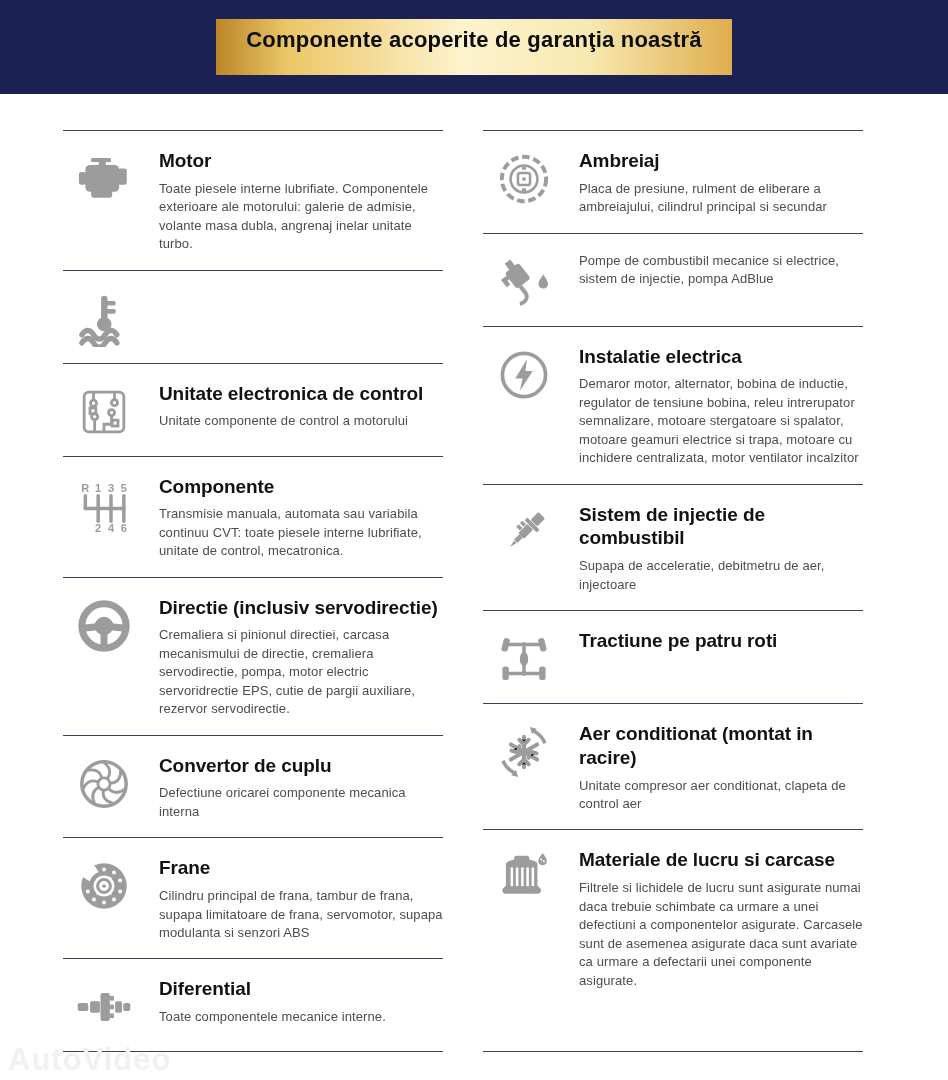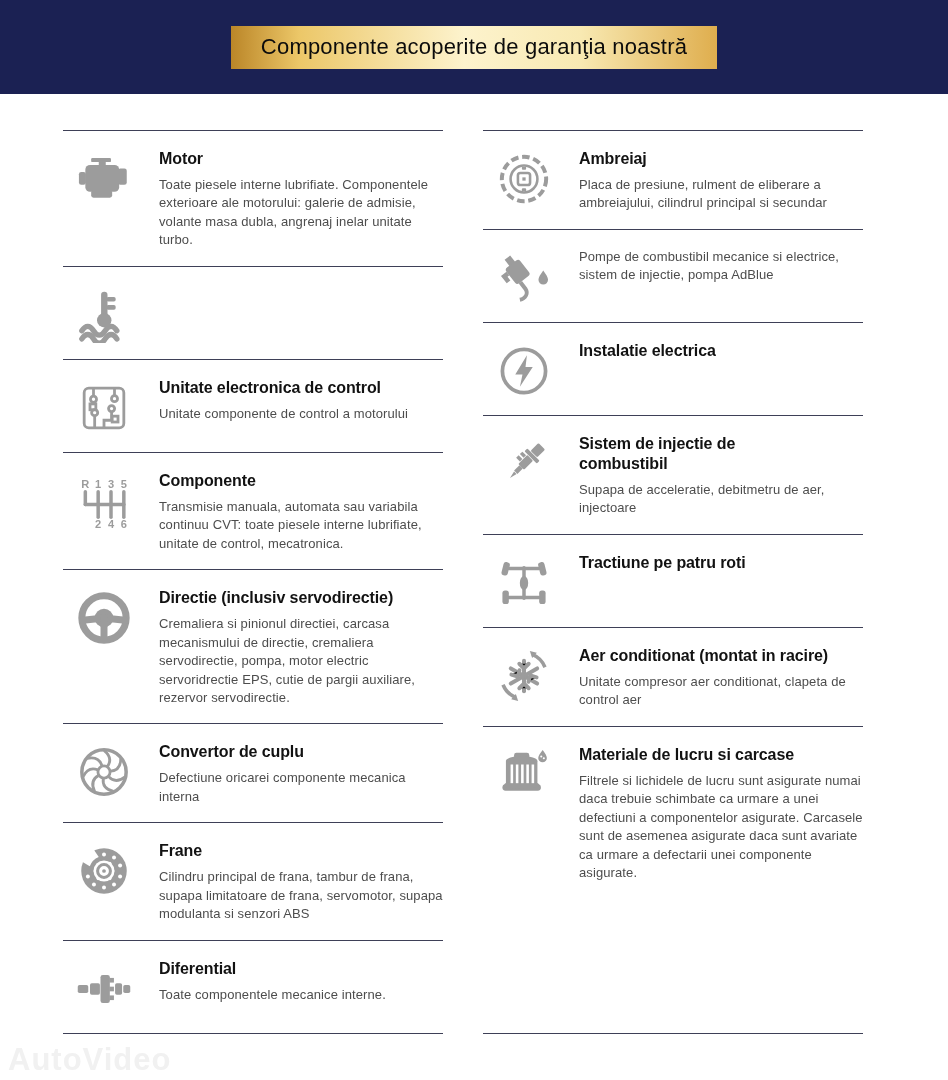--- a/index.html
+++ b/index.html
@@ -13,23 +13,23 @@
   }
   .header-band {
     width: 100%; height: 94px;
     background: #1b2153;
     display: flex; align-items: center; justify-content: center;
   }
   .title-banner {
     background: linear-gradient(90deg, #bb8628 0%, #ecc768 14%, #fdf3cd 48%, #f8e9b2 72%, #dfae4e 100%);
     color: #0c0c0c;
     font-size: 22px;
-    font-weight: 400;
+    font-weight: 700;
     letter-spacing: 0.2px;
-    padding: 8px 30px 9px 30px;
+    padding: 8px 30px 22px 30px;
     white-space: nowrap;
   }
   .content {
     margin-left: 63px;
     width: 800px;
     display: flex;
     gap: 40px;
     padding-top: 36px;
   }
   .column {
@@ -43,21 +43,21 @@
   }
   .item-icon {
     width: 96px;
     flex: 0 0 96px;
     padding-left: 13px;
     padding-top: 2px;
   }
   .item-icon svg { width: 56px; height: 56px; display: block; }
   .item-text { flex: 1; min-width: 0; }
   .item-title {
-    font-size: 16px;
+    font-size: 19px;
     font-weight: 700;
     color: #121212;
     letter-spacing: -0.1px;
     line-height: 1.25;
     margin-bottom: 7px;
     white-space: pre-line;
   }
   .item-desc {
     font-size: 13px;
     color: #4d4d4d;
@@ -295,20 +295,21 @@
 
   <div class="item">
     <div class="item-icon">
           <svg viewBox="0 0 48 48">
     <circle cx="24" cy="24" r="18.5" fill="none" stroke="#9c9c9c" stroke-width="3.2"></circle>
     <path d="M26.5 10.5 L16.5 27 h6.2 L20.5 37.5 L31.5 20.5 h-6.2 Z" fill="#9c9c9c"></path>
           </svg>
         </div>
     <div class="item-text">
       <div class="item-title">Instalatie electrica</div>
+      <div class="item-desc">Demaror motor, alternator, bobina de inductie, regulator de tensiune bobina, releu intrerupator semnalizare, motoare stergatoare si spalator, motoare geamuri electrice si trapa, motoare cu inchidere centralizata, motor ventilator incalzitor</div>
     </div>
   </div>
 
   <div class="item">
     <div class="item-icon">
           <svg viewBox="0 0 48 48">
             <g transform="rotate(45 24 24)" fill="#9c9c9c">
     <rect x="20" y="2.5" width="8" height="9.5" rx="1"></rect>
     <rect x="16.5" y="12.5" width="15" height="3.5" rx="1"></rect>
     <rect x="20.5" y="16.5" width="7" height="11" rx="1"></rect>

